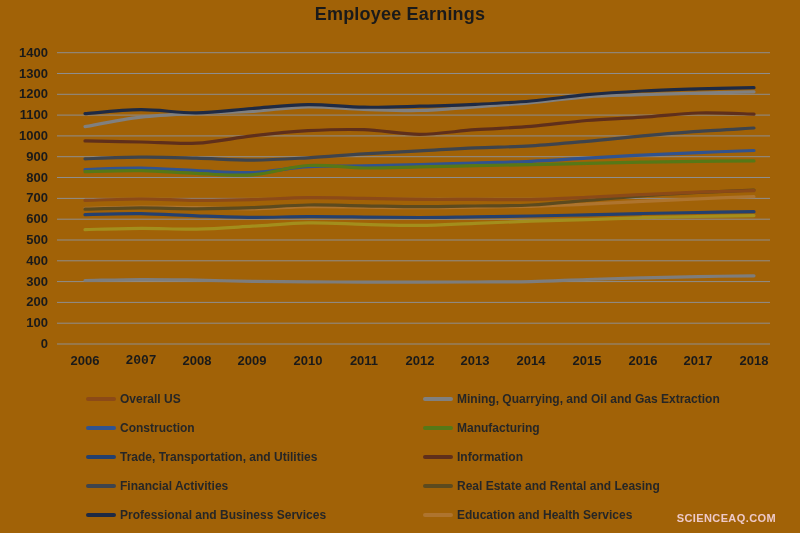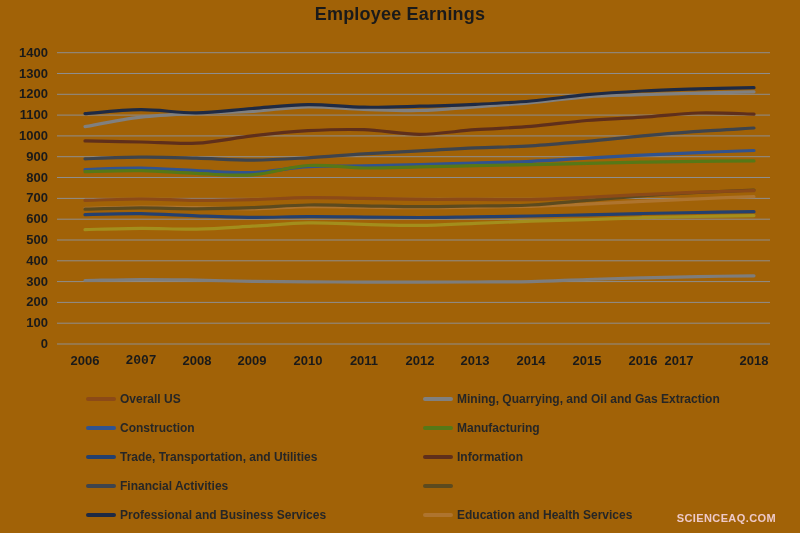--- a/index.html
+++ b/index.html
@@ -94,21 +94,21 @@
       <div class="xtick" style="left: 141px; top: 353px; font-family: Liberation Mono, monospace;">2007</div>
       <div class="xtick" style="left: 197px; top: 353px;">2008</div>
       <div class="xtick" style="left: 252px; top: 353px;">2009</div>
       <div class="xtick" style="left: 308px; top: 353px;">2010</div>
       <div class="xtick" style="left: 364px; top: 353px;">2011</div>
       <div class="xtick" style="left: 420px; top: 353px;">2012</div>
       <div class="xtick" style="left: 475px; top: 353px;">2013</div>
       <div class="xtick" style="left: 531px; top: 353px;">2014</div>
       <div class="xtick" style="left: 587px; top: 353px;">2015</div>
       <div class="xtick" style="left: 643px; top: 353px;">2016</div>
-      <div class="xtick" style="left: 679px; top: 353px; text-align: center;">2017</div>
+      <div class="xtick" style="left: 698px; top: 353px; text-align: center;">2017</div>
       <div class="xtick" style="left: 754px; top: 353px;">2018</div>
     </div>
 
   <div id="legend">
       <div class="legend-item">
         <div class="legend-swatch" style="background: rgb(140, 74, 23);"></div>
         <span class="legend-label">Overall US</span>
       </div>
       <div class="legend-item">
         <div class="legend-swatch" style="background: rgb(128, 128, 128);"></div>
@@ -129,20 +129,21 @@
       <div class="legend-item">
         <div class="legend-swatch" style="background: rgb(95, 47, 27);"></div>
         <span class="legend-label">Information</span>
       </div>
       <div class="legend-item">
         <div class="legend-swatch" style="background: rgb(62, 68, 77);"></div>
         <span class="legend-label">Financial Activities</span>
       </div>
       <div class="legend-item">
         <div class="legend-swatch" style="background: rgb(92, 74, 30);"></div>
+        <span class="legend-label">Real Estate and Rental and Leasing</span>
       </div>
       <div class="legend-item">
         <div class="legend-swatch" style="background: rgb(30, 42, 68);"></div>
         <span class="legend-label">Professional and Business Services</span>
       </div>
       <div class="legend-item">
         <div class="legend-swatch" style="background: rgb(174, 116, 46);"></div>
         <span class="legend-label">Education and Health Services</span>
       </div>
     </div>

